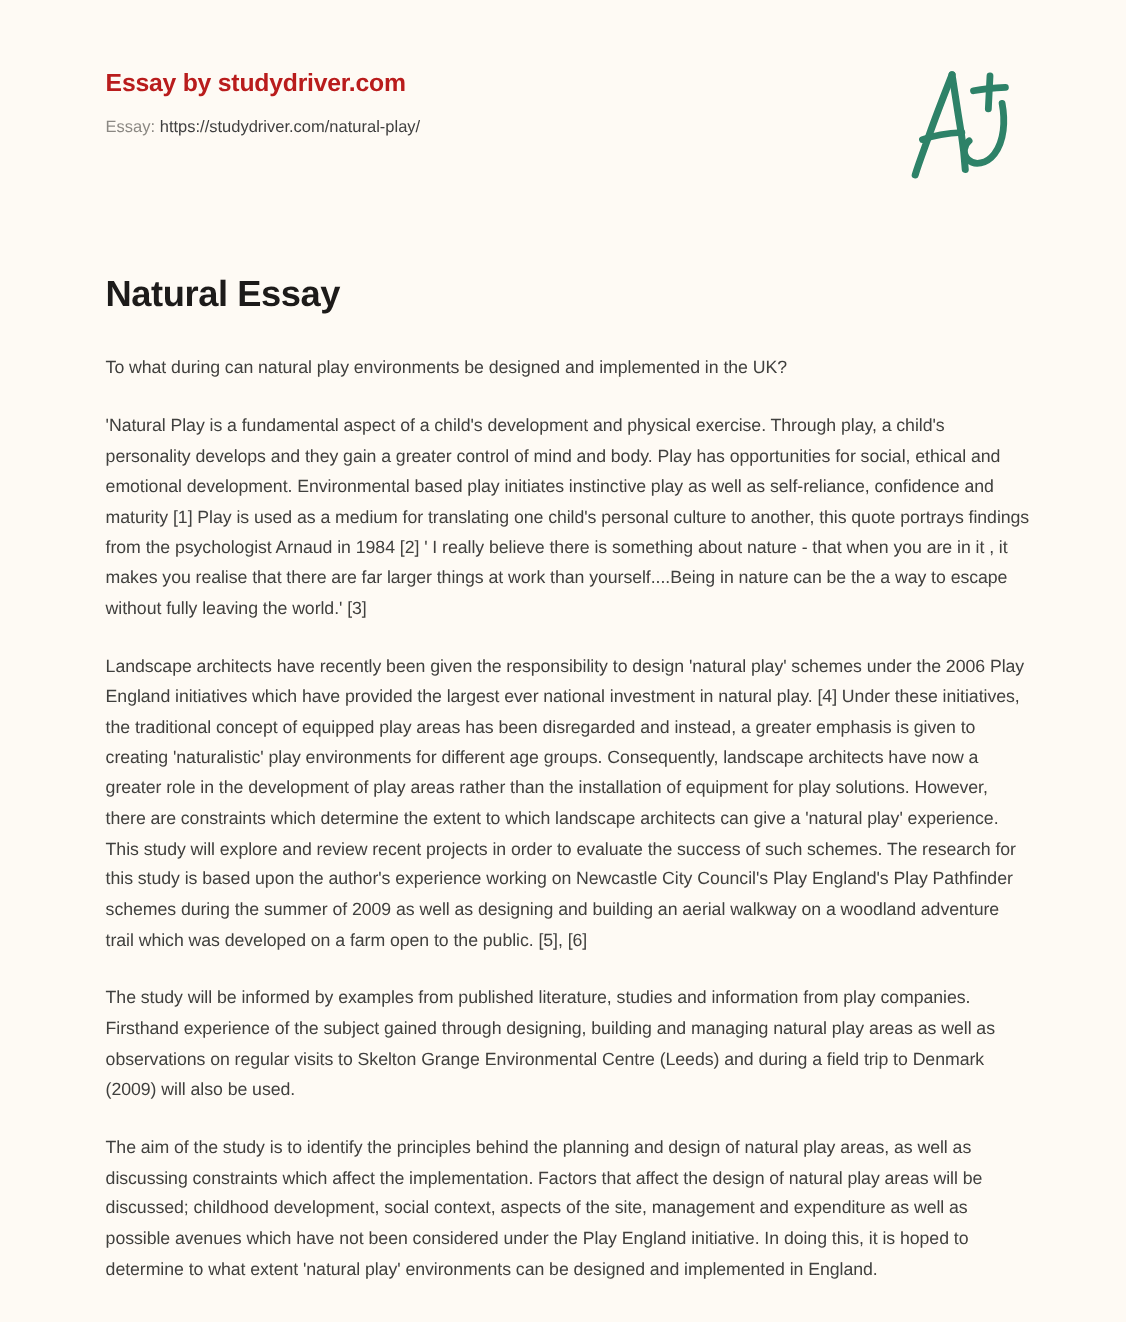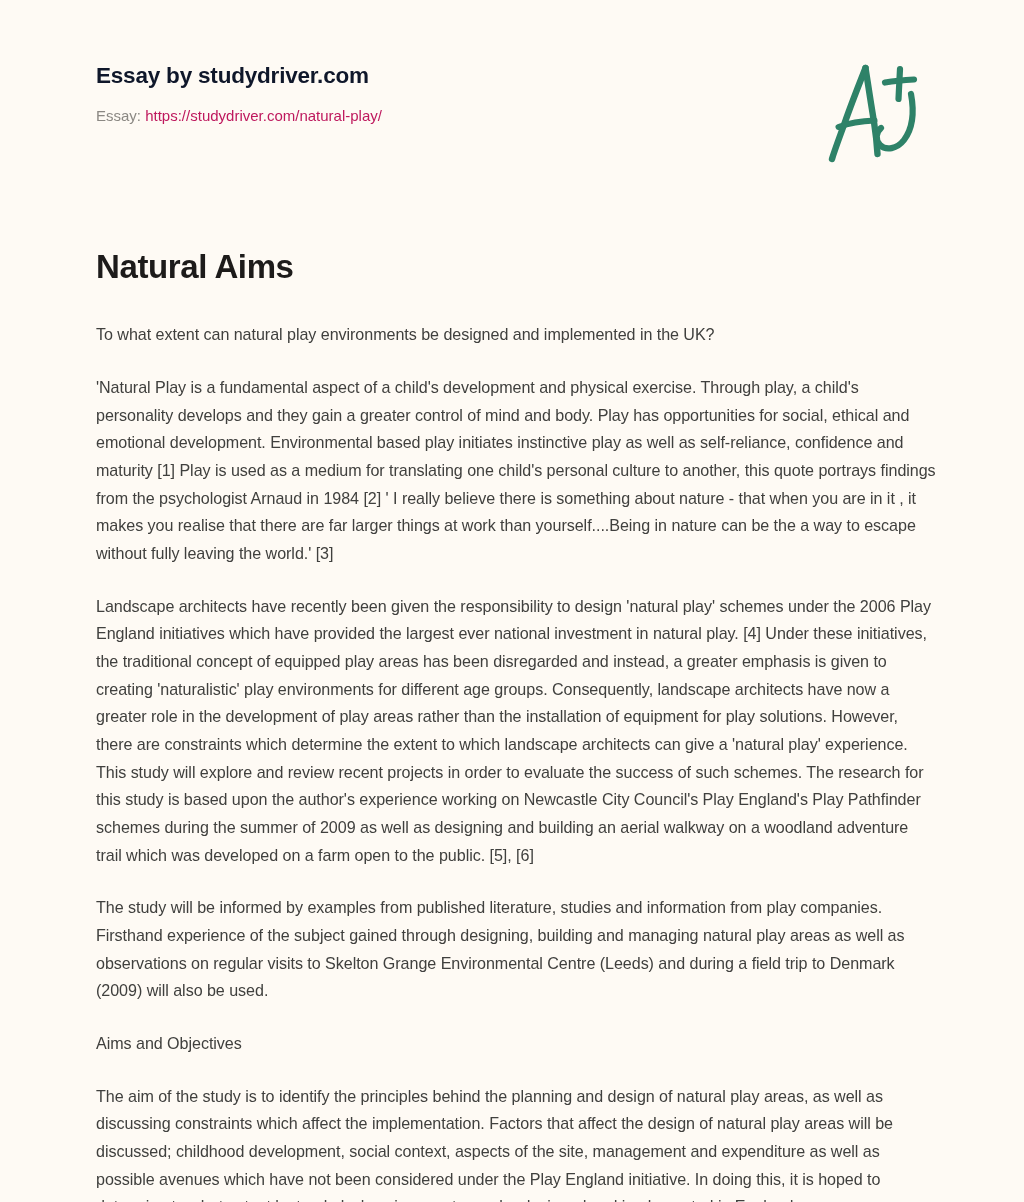--- a/index.html
+++ b/index.html
@@ -33,40 +33,40 @@
 
   .header-left {
     position: absolute;
     left: 96px;
     top: 62px;
   }
 
   .essay-by {
     font-size: 22.5px;
     font-weight: bold;
-    color: #0f172a;
+    color: #b91c1c;
     letter-spacing: -0.2px;
     line-height: 1.2;
     white-space: nowrap;
   }
 
   .source-line {
     margin-top: 18px;
     font-size: 15px;
     color: #8b8883;
     line-height: 1.2;
     white-space: nowrap;
   }
 
   .source-label {
     color: #8b8883;
   }
 
   .source-url {
-    color: #be185d;
+    color: #404040;
     text-decoration: none;
   }
 
   .logo {
     position: absolute;
     left: 818px;
     top: 56px;
     width: 110px;
     height: 125px;
   }
@@ -134,26 +134,25 @@
 
         <path d="M67 26.5 C76 25, 87 24, 96 23.5" stroke-width="6.2"></path>
 
         <path d="M93 38 C96 54, 95 72, 86 84 C79 93, 68 95, 62 89 C57 84, 58 76, 63 72" stroke-width="6.2"></path>
       </svg>
     </div>
 
   </div>
 
   <div class="article">
-    <h1 class="article-title">Natural Aims</h1>
+    <h1 class="article-title">Natural Essay</h1>
 
     <div class="body-text">
-      <p>To what extent can natural play environments be designed and implemented in the UK?</p>
+      <p>To what during can natural play environments be designed and implemented in the UK?</p>
       <p>'Natural Play is a fundamental aspect of a child's development and physical exercise. Through play, a child's personality develops and they gain a greater control of mind and body. Play has opportunities for social, ethical and emotional development. Environmental based play initiates instinctive play as well as self-reliance, confidence and maturity [1] Play is used as a medium for translating one child's personal culture to another, this quote portrays findings from the psychologist Arnaud in 1984 [2] ' I really believe there is something about nature - that when you are in it , it makes you realise that there are far larger things at work than yourself....Being in nature can be the a way to escape without fully leaving the world.' [3]</p>
       <p>Landscape architects have recently been given the responsibility to design 'natural play' schemes under the 2006 Play England initiatives which have provided the largest ever national investment in natural play. [4] Under these initiatives, the traditional concept of equipped play areas has been disregarded and instead, a greater emphasis is given to creating 'naturalistic' play environments for different age groups. Consequently, landscape architects have now a greater role in the development of play areas rather than the installation of equipment for play solutions. However, there are constraints which determine the extent to which landscape architects can give a 'natural play' experience. This study will explore and review recent projects in order to evaluate the success of such schemes. The research for this study is based upon the author's experience working on Newcastle City Council's Play England's Play Pathfinder schemes during the summer of 2009 as well as designing and building an aerial walkway on a woodland adventure trail which was developed on a farm open to the public. [5], [6]</p>
       <p>The study will be informed by examples from published literature, studies and information from play companies. Firsthand experience of the subject gained through designing, building and managing natural play areas as well as observations on regular visits to Skelton Grange Environmental Centre (Leeds) and during a field trip to Denmark (2009) will also be used.</p>
-      <p>Aims and Objectives</p>
       <p>The aim of the study is to identify the principles behind the planning and design of natural play areas, as well as discussing constraints which affect the implementation. Factors that affect the design of natural play areas will be discussed; childhood development, social context, aspects of the site, management and expenditure as well as possible avenues which have not been considered under the Play England initiative. In doing this, it is hoped to determine to what extent 'natural play' environments can be designed and implemented in England.</p>
 
     </div>
   </div>
 
 </div>
 
 </body></html>

